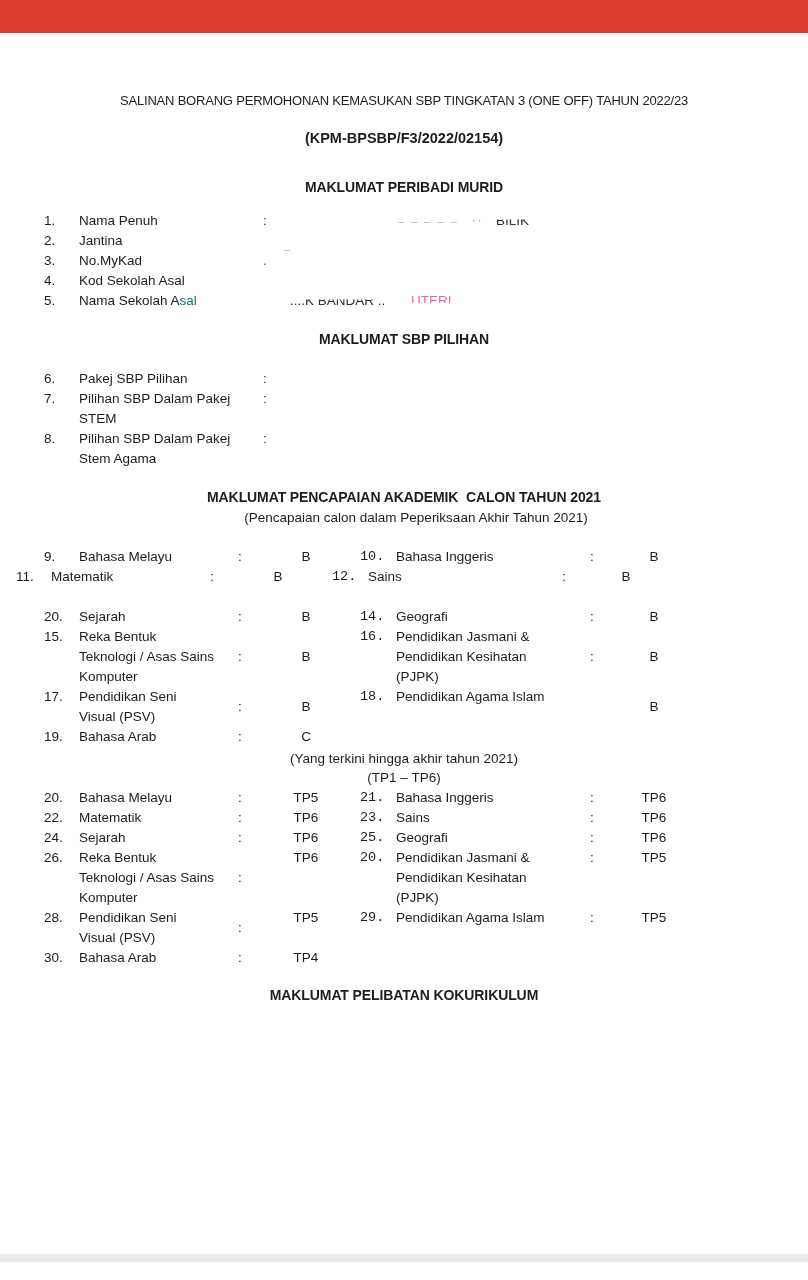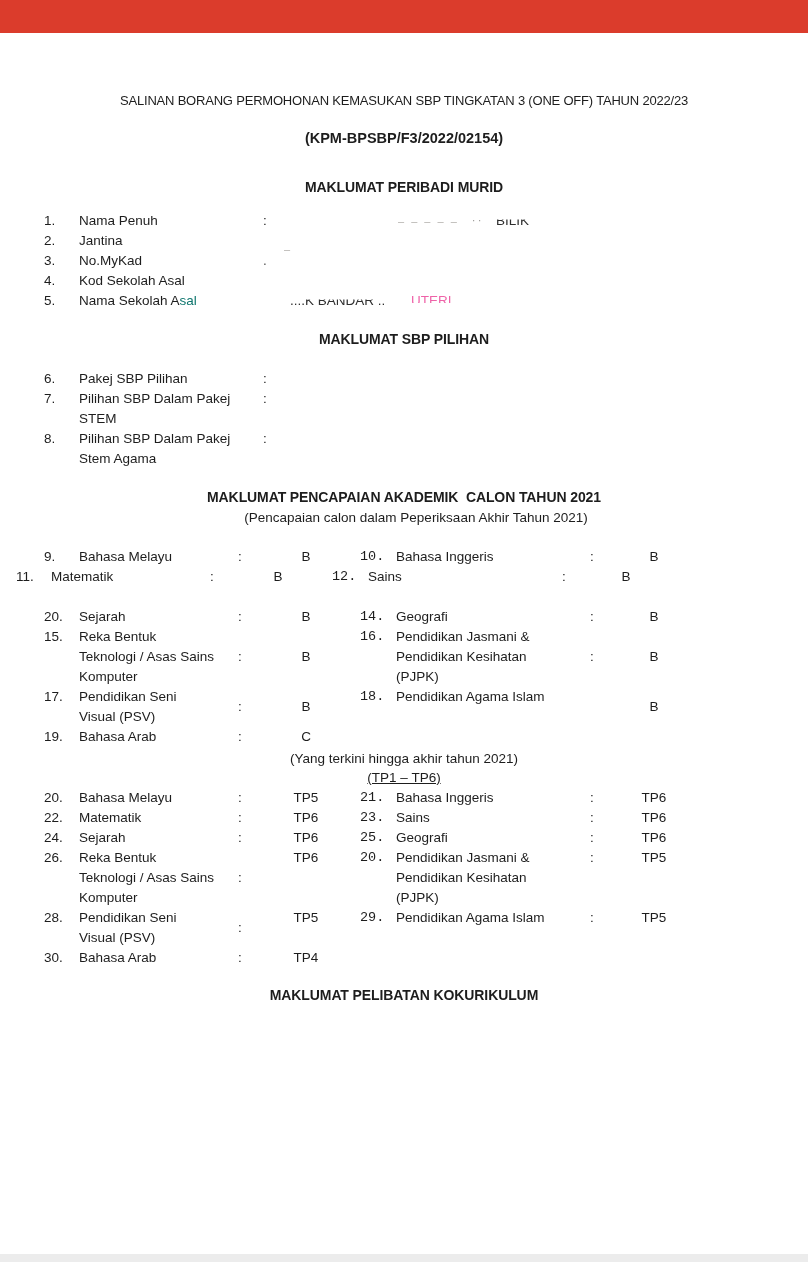--- a/index.html
+++ b/index.html
@@ -16,21 +16,21 @@
   .sec-h { text-align:center; font-weight:700; font-size:14px; line-height:18px; white-space:pre-wrap; letter-spacing:-0.1px; }
   .h-personal { margin-top:30px; }
   .h-sbp  { margin-top:19px; }
   .h-acad { margin-top:19px; }
   .h-pbd  { margin-top:38px; }
   .h-koku { margin-top:18px; }
 
   .sub { text-align:center; font-size:13.5px; line-height:20px; }
   .acad-sub { margin-top:2px;padding-left:24px; }
   .pbd-sub1 { margin-top:2px; line-height:19px; }
-  .pbd-sub2 { line-height:19px;text-decoration:underline; }
+  .pbd-sub2 { line-height:19px; }
 
   .items { font-size:13.5px; line-height:20px; }
   .personal-items { margin-top:15px; }
   .sbp-items { margin-top:21px; }
   .irow { display:flex; align-items:flex-start; padding-left:44px; }
   .inum { width:35px; }
   .ilabel { width:184px; white-space:pre-line; }
   .icolon { width:17px; }
   .ivalue { flex:1; position:relative; height:20px; }
   .ivalue span { position:absolute; top:0; white-space:nowrap; }

